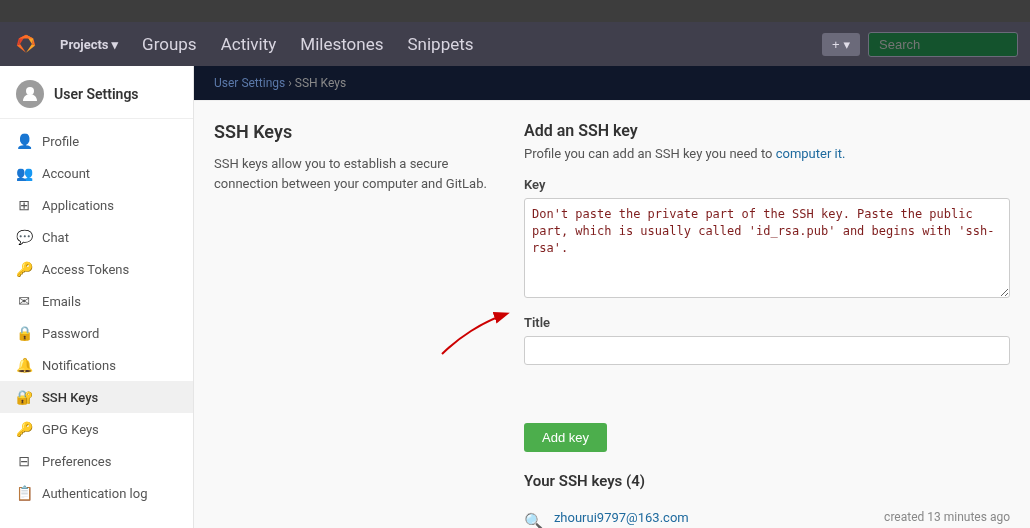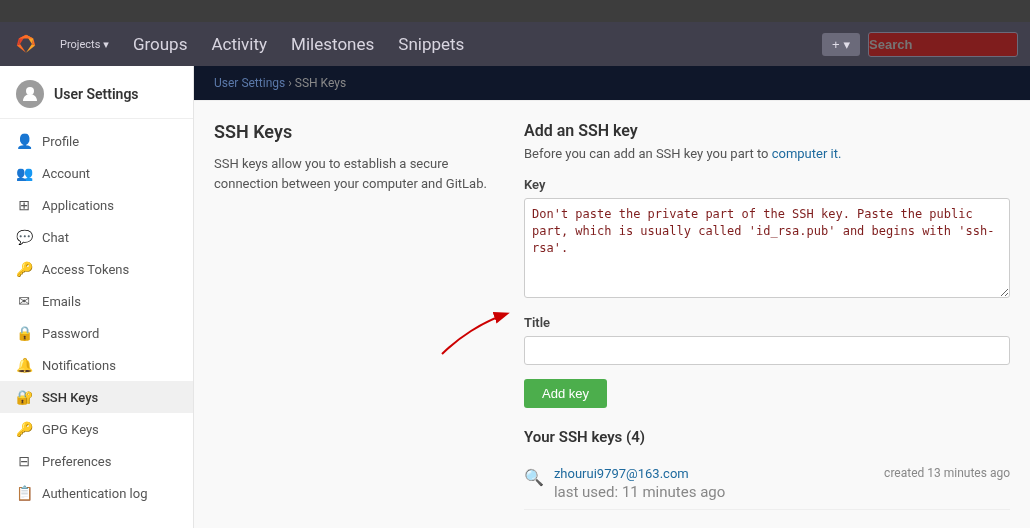--- a/index.html
+++ b/index.html
@@ -36,46 +36,46 @@
       text-decoration: none;
       font-size: 17px;
       padding: 4px 8px;
       cursor: pointer;
     }
     .nav-dropdown {
       display: flex;
       align-items: center;
       gap: 3px;
       color: #d8d5e0;
-      font-size: 11px;
+      font-size: 13px;
       cursor: pointer;
       padding: 4px 8px;
+      font-weight: bold;
     }
     .nav-spacer { flex: 1; }
     .nav-plus-btn {
       background: #6b6a7a;
       color: #e0dde8;
       border: none;
       border-radius: 3px;
       padding: 4px 10px;
       font-size: 13px;
       cursor: pointer;
       display: flex;
       align-items: center;
       gap: 4px;
     }
     .search-box {
-      background: #7f1d1d;
+      background: #14532d;
       border: 1px solid #6b6a7a;
       border-radius: 3px;
-      padding: 4px 0;
+      padding: 4px 10px;
       color: #ccc;
       font-size: 13px;
       width: 150px;
-      font-weight: bold;
     }
 
     
     .main-layout {
       display: flex;
       height: calc(528px - 22px - 44px);
     }
 
     
     .sidebar {
@@ -209,20 +209,21 @@
     }
     .add-key-btn {
       background: #4cae4c;
       color: #fff;
       border: none;
       border-radius: 3px;
       padding: 7px 18px;
       font-size: 13px;
       cursor: pointer;
       font-weight: 500;
+      margin-top: 44px;
     }
 
     .your-keys-section { margin-top: 20px; }
     .your-keys-section h4 {
       font-size: 15px;
       font-weight: 600;
       color: #333;
       margin-bottom: 12px;
     }
     .ssh-key-item {
@@ -354,21 +355,21 @@
         <p>SSH keys allow you to establish a secure connection between your computer and GitLab.</p>
 
         <div style="position:relative; margin-top: 10px; height: 0;">
           
         </div>
       </div>
 
       <div class="right-col">
         <h3>Add an SSH key</h3>
         <p class="sub-text">
-          <span>Before you can add an SSH key you part to</span>
+          <span>Profile you can add an SSH key you need to</span>
           <a href="#">computer it.</a>
         </p>
 
         <label class="form-label">Key</label>
         <div style="position: relative;">
           <textarea class="key-textarea" style=""></textarea>
           
           <div style="position:absolute; top:8px; left:8px; right:8px; font-size:12px; color:#7f1d1d; pointer-events:none; font-family:monospace; line-height:1.4;">
             <span>Don't paste the private part of the SSH key. Paste the public part, which is usually called 'id_rsa.pub' and begins with 'ssh-rsa'.</span>
           </div>

